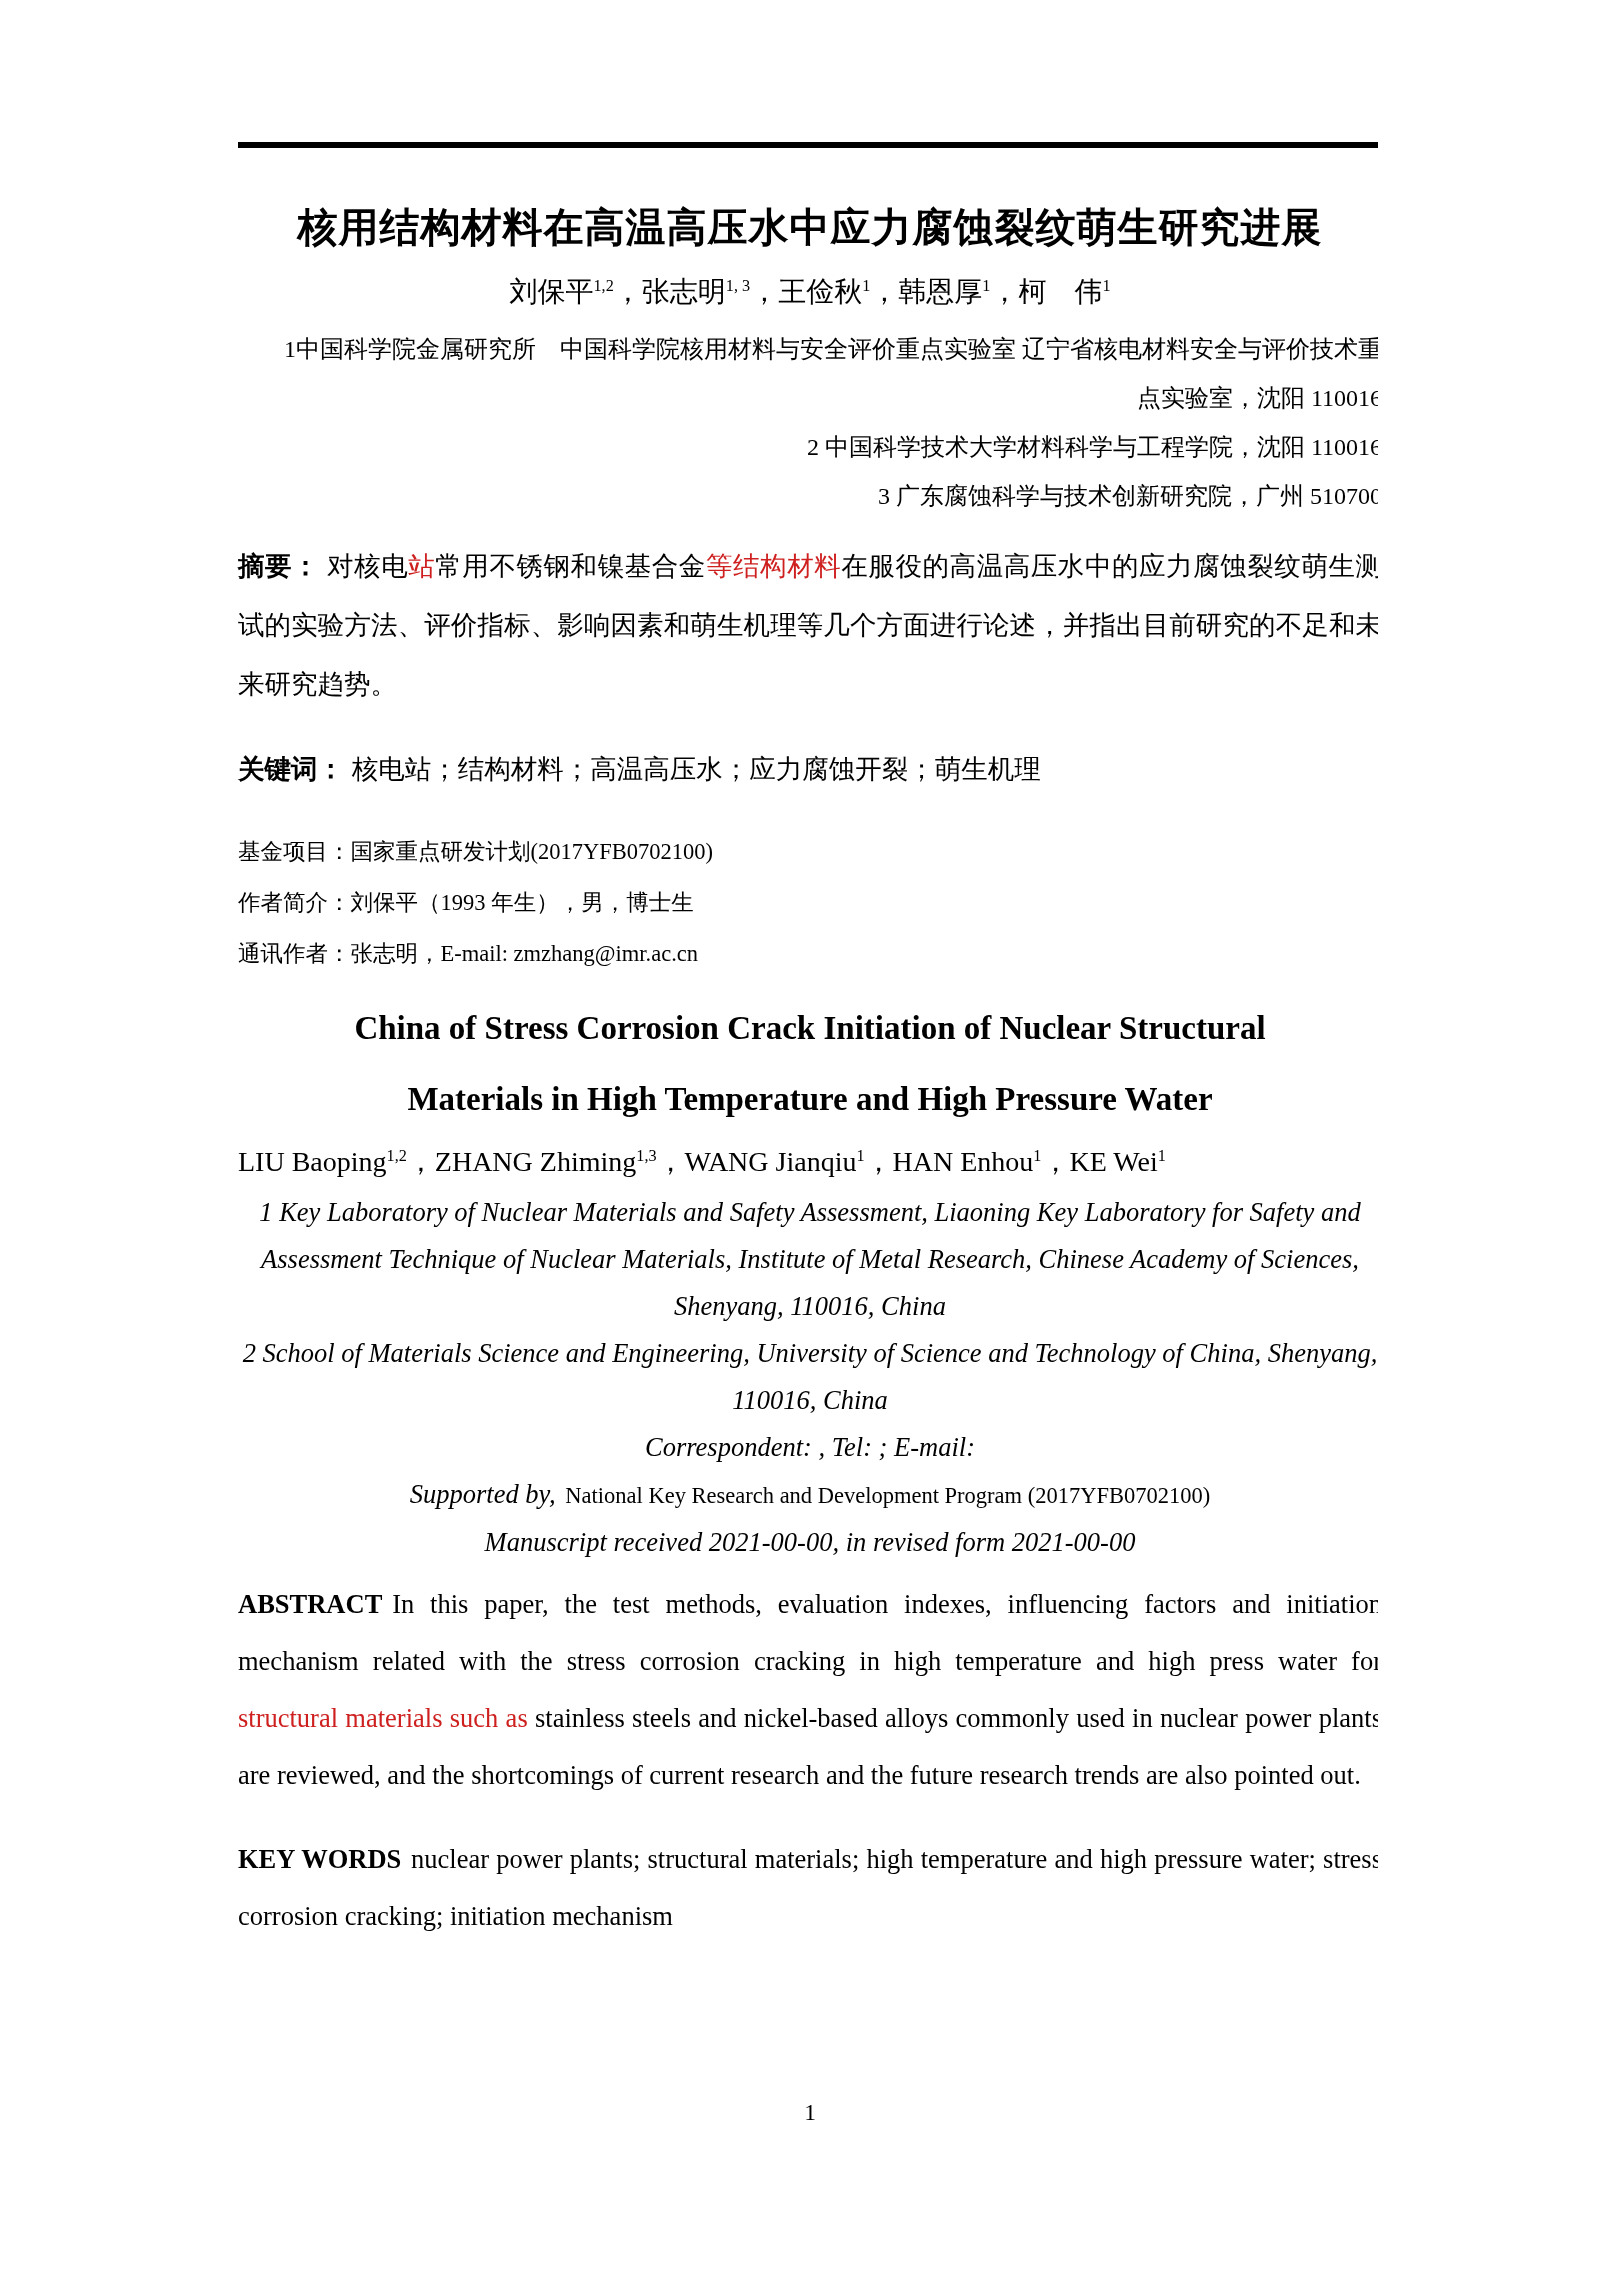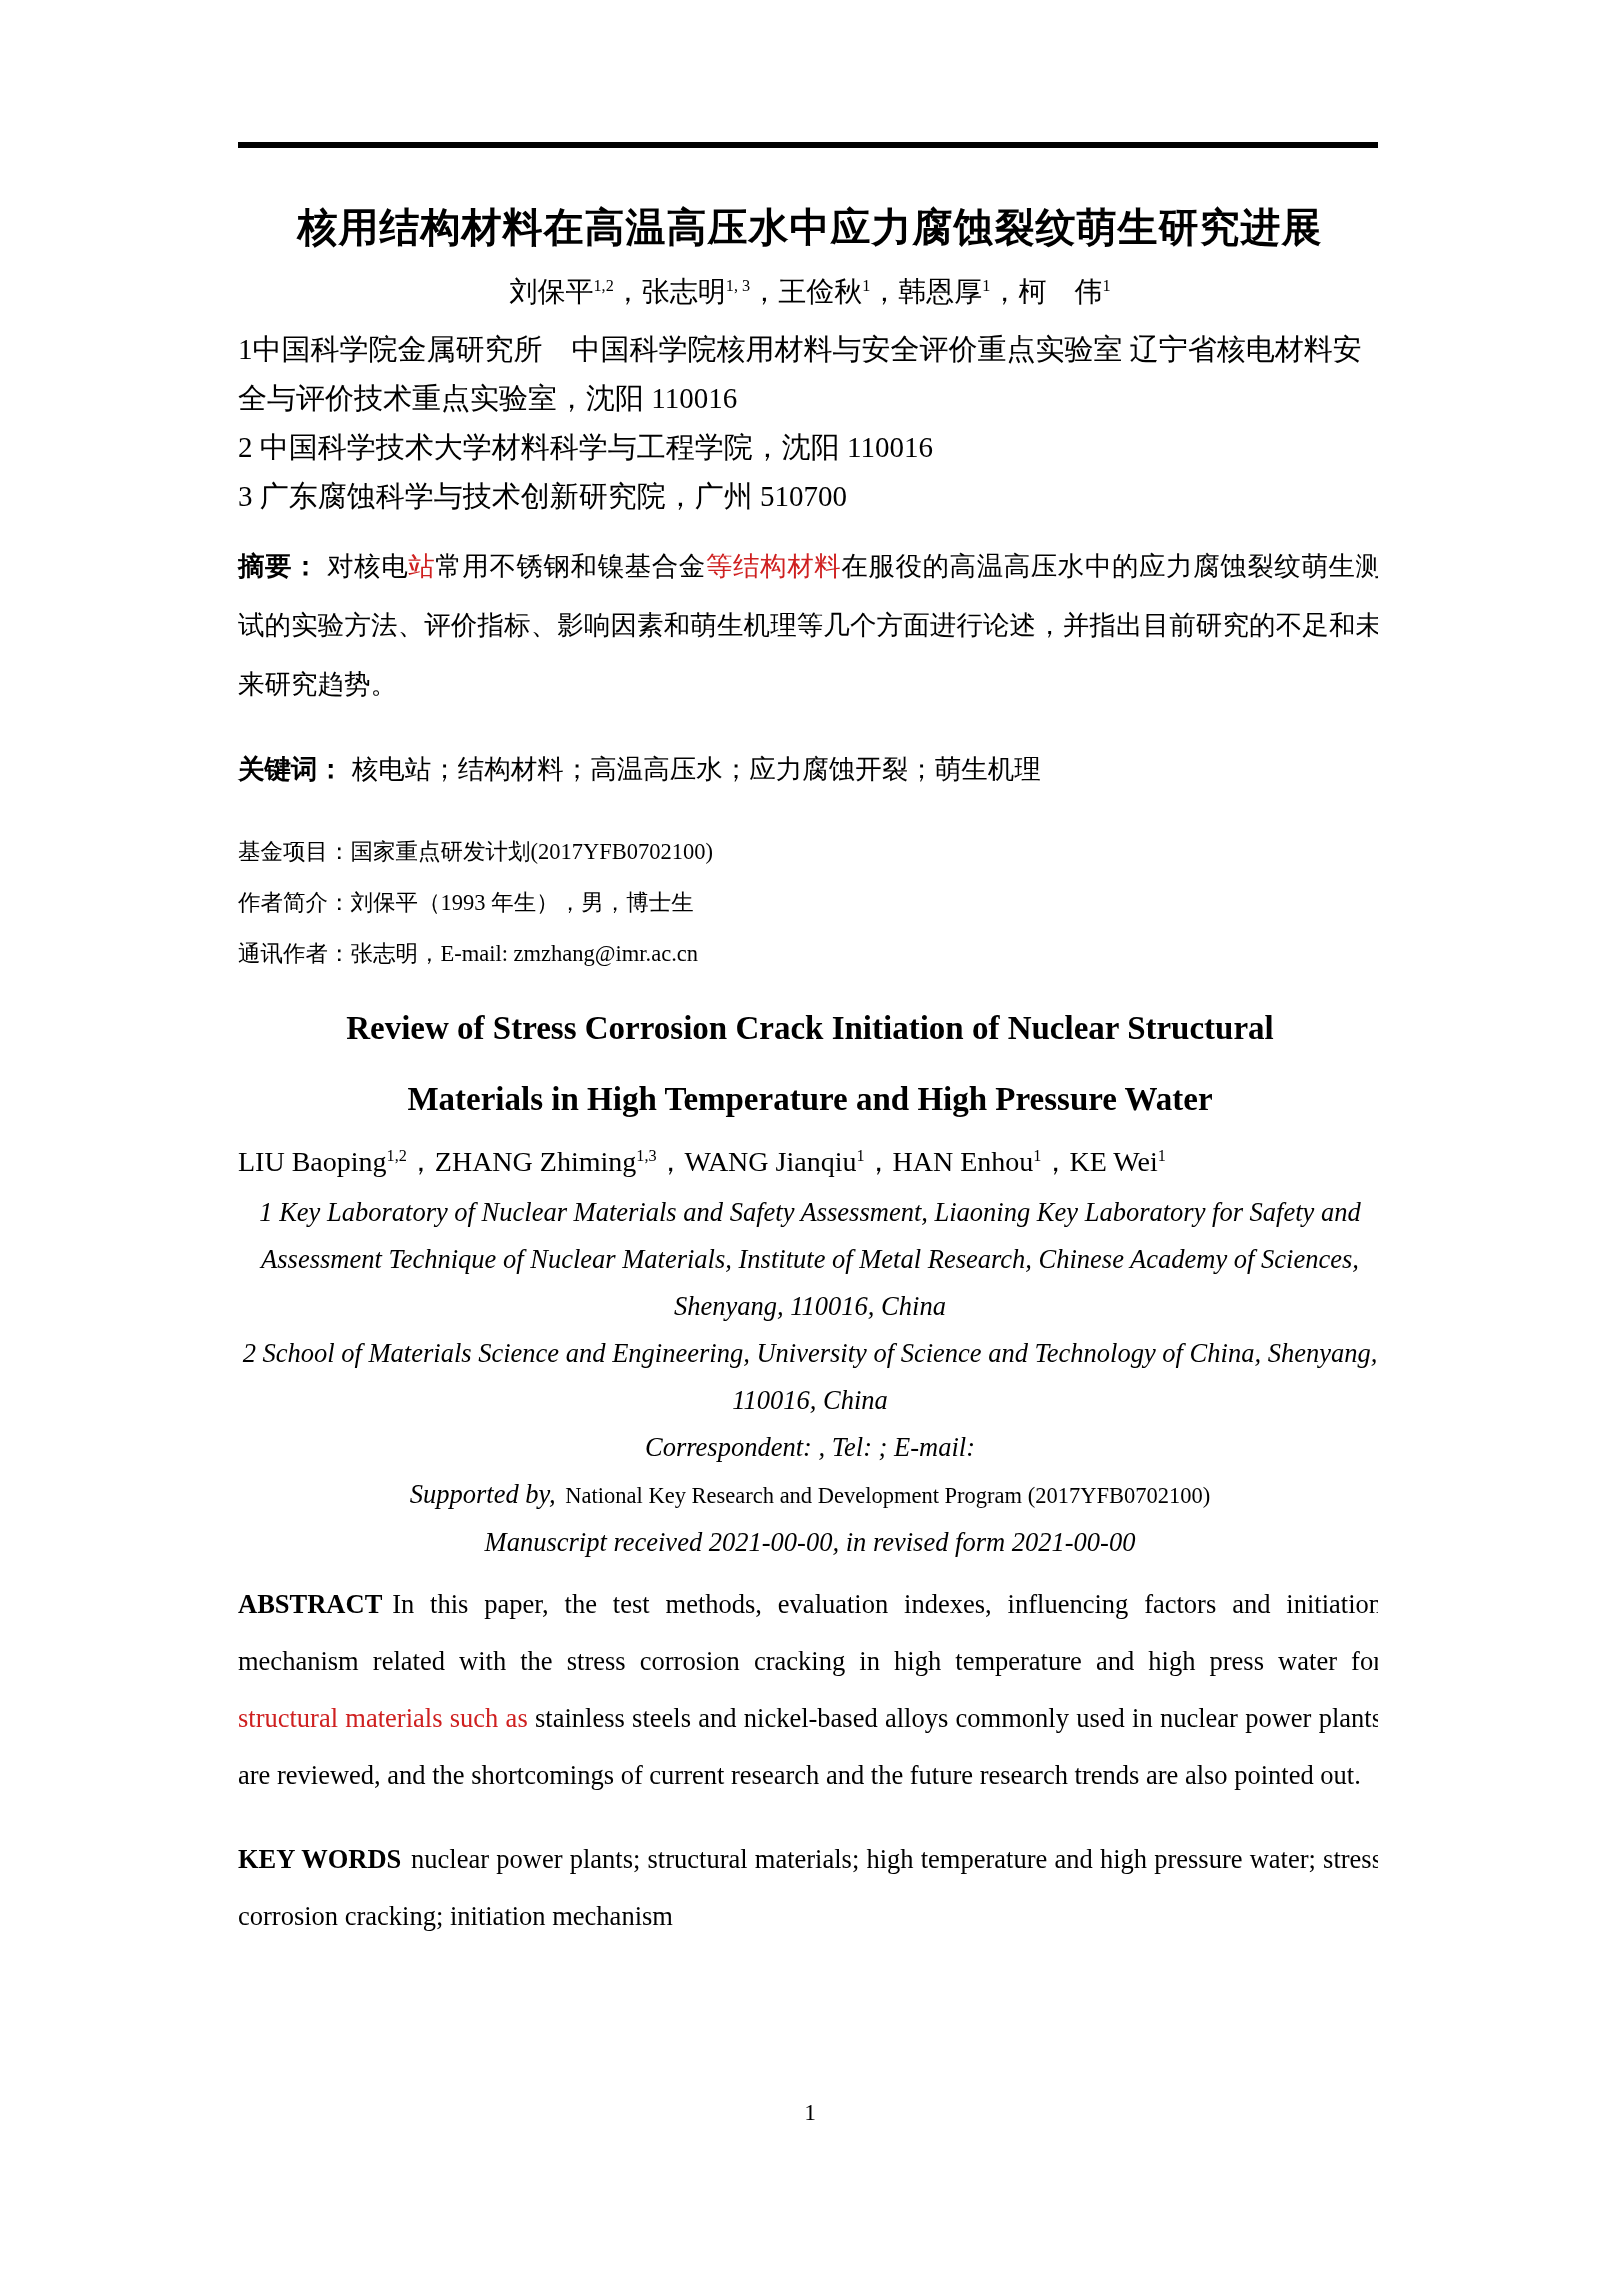--- a/index.html
+++ b/index.html
@@ -41,23 +41,24 @@
   }
   .authors-cn{
     margin-top:17.6px;
     font-size:28px;
     line-height:41px;
     text-align:center;
   }
   .au-sup{font-size:0.58em;vertical-align:super;line-height:0;}
   .affil-cn{margin-top:13.7px;}
   .affil-cn-line{
-    font-size:29px;
+    font-size:24px;
     line-height:49px;
-    text-align:left;
+    text-align:right;
+    margin-left:28px;
   }
   .para{
     font-size:26.5px;
     line-height:59px;
     text-align:justify;
   }
   .abstract-cn{margin-top:15.7px;}
   .label-hei{
     font-family:"Liberation Sans","DejaVu Sans",sans-serif;
     font-weight:700;
@@ -141,21 +142,21 @@
 
     <p class="para"><span class="label-hei">关键词：</span><span>核电站；结构材料；高温高压水；应力腐蚀开裂；萌生机理</span></p>
 
     <div class="meta-block">
       <div class="meta-line">基金项目：国家重点研发计划(2017YFB0702100)</div>
       <div class="meta-line">作者简介：刘保平（1993 年生），男，博士生</div>
       <div class="meta-line">通讯作者：张志明，E-mail: zmzhang@imr.ac.cn</div>
     </div>
 
     <div class="title-en">
-      <div>Review of Stress Corrosion Crack Initiation of Nuclear Structural</div>
+      <div>China of Stress Corrosion Crack Initiation of Nuclear Structural</div>
       <div>Materials in High Temperature and High Pressure Water</div>
     </div>
 
     <div class="authors-en"><span><span>LIU Baoping</span><sup class="au-sup">1,2</sup></span><span>，</span><span><span>ZHANG Zhiming</span><sup class="au-sup">1,3</sup></span><span>，</span><span><span>WANG Jianqiu</span><sup class="au-sup">1</sup></span><span>，</span><span><span>HAN Enhou</span><sup class="au-sup">1</sup></span><span>，</span><span><span>KE Wei</span><sup class="au-sup">1</sup></span>
     </div>
 
     <div class="affil-en">
       <div class="center-it">1 Key Laboratory of Nuclear Materials and Safety Assessment, Liaoning Key Laboratory for Safety and Assessment Technique of Nuclear Materials, Institute of Metal Research, Chinese Academy of Sciences, Shenyang, 110016, China</div>
       <div class="center-it">2 School of Materials Science and Engineering, University of Science and Technology of China, Shenyang, 110016, China</div>
     </div>

